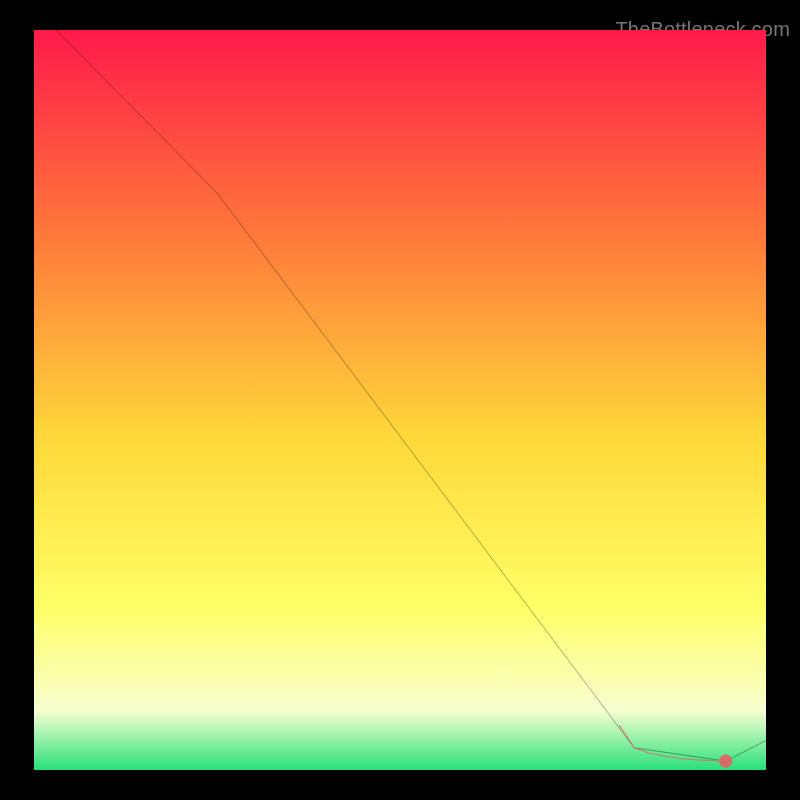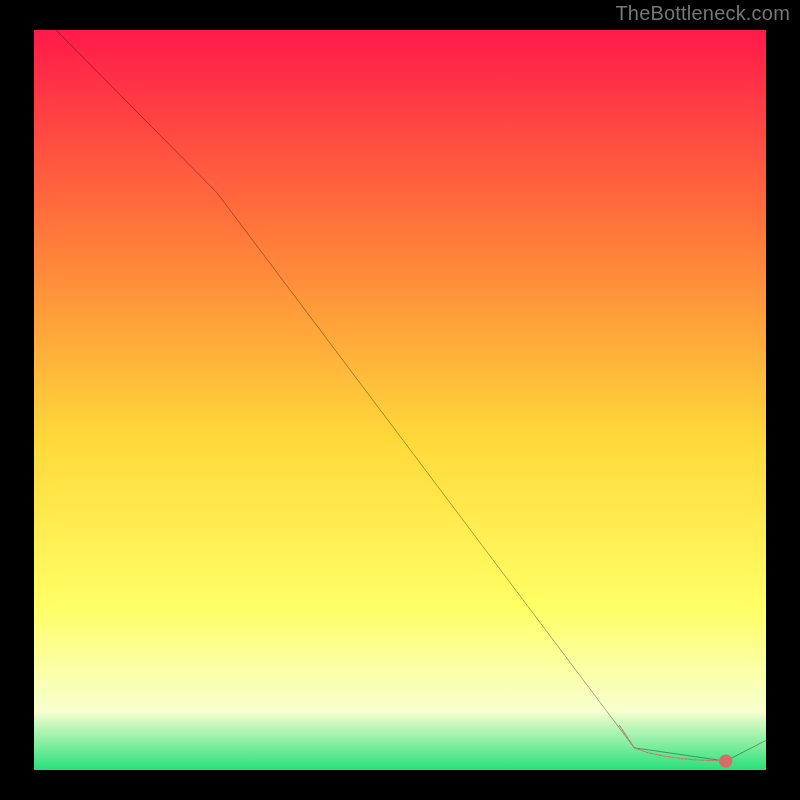--- a/index.html
+++ b/index.html
@@ -12,21 +12,21 @@
     overflow: hidden;
   }
   .outer {
     position: relative;
     width: 800px;
     height: 800px;
     background: #000;
   }
   .attribution {
     position: absolute;
-    top: 2px;
+    top: 18px;
     right: 10px;
     color: #777;
     font-size: 20px;
     font-weight: 500;
     letter-spacing: 0.2px;
     text-align: center;
   }
   .plot {
     position: absolute;
     left: 34px;

